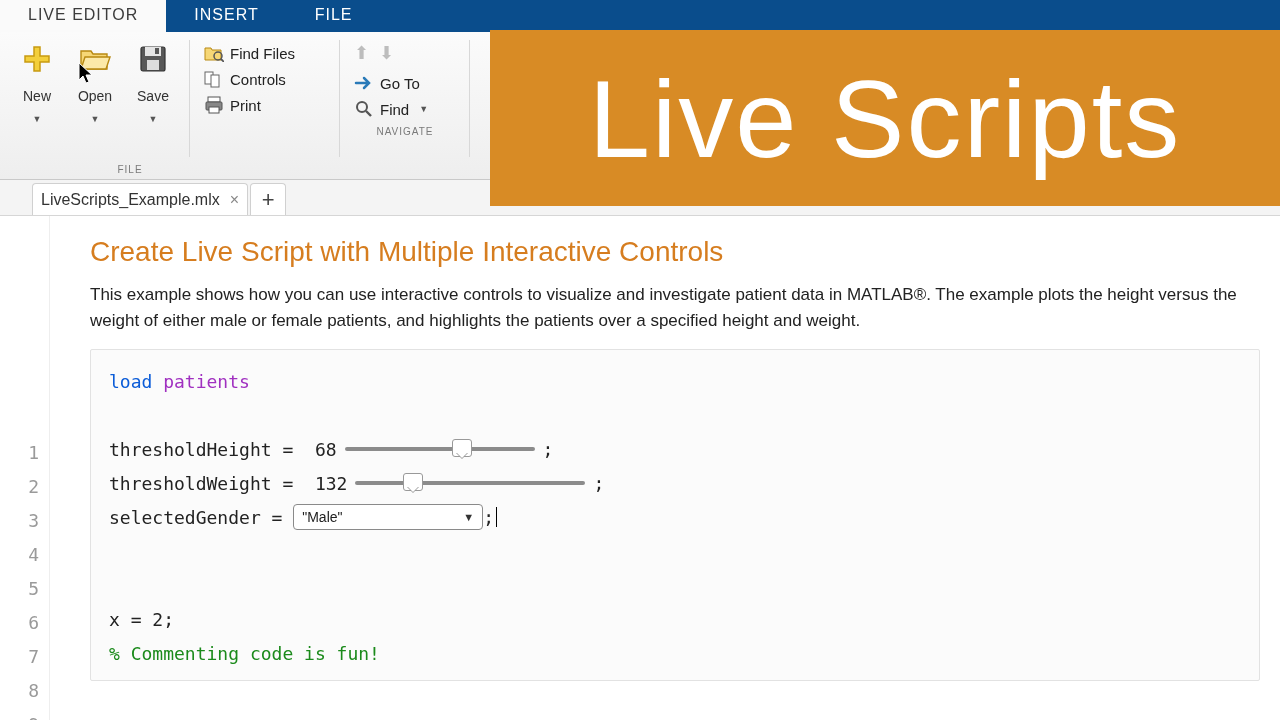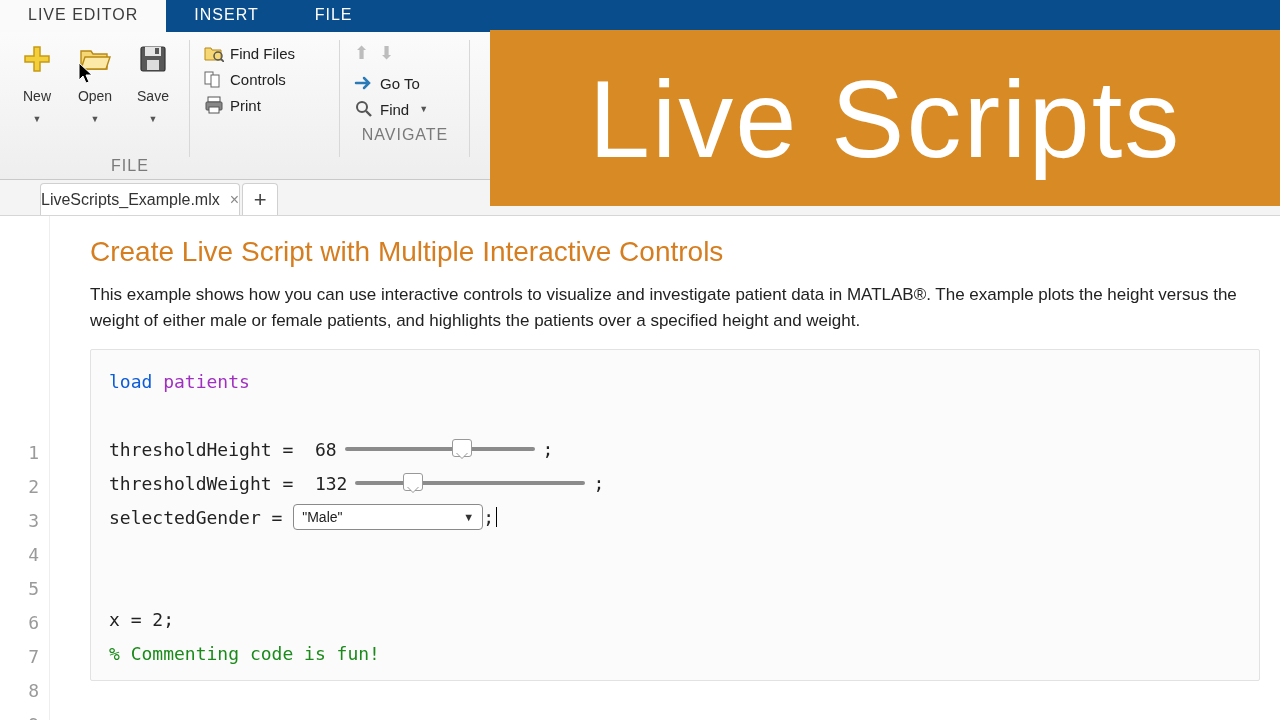--- a/index.html
+++ b/index.html
@@ -3,33 +3,33 @@
 <meta charset="utf-8">
 <style>
   * { box-sizing: border-box; margin: 0; padding: 0; }
   body { font-family: Arial, Helvetica, sans-serif; font-size: 14px; width: 1280px; height: 720px; overflow: hidden; background: #fff; position: relative; }
   .tabstrip { height: 32px; display: flex; background: #0a4d8c; }
   .tabstrip .tab { padding: 6px 28px; font-size: 16px; font-weight: 500; letter-spacing: 1px; color: #fff; cursor: pointer; }
   .tabstrip .tab.active { background: #fafafa; color: #3c3c3c; }
   .ribbon { height: 148px; background: linear-gradient(#fbfbfb,#eeeeee); border-bottom: 1px solid #c9c9c9; display: flex; position: relative; }
   .group { display: flex; flex-direction: column; padding: 6px 8px 2px; height: 100%; position: relative; }
   .group::after { content:""; position:absolute; right:0; top:8px; bottom:22px; width:1px; background:#d8d8d8; }
-  .group-label { text-align: center; font-size: 16px; color: #7a7a7a; padding: 2px 0; letter-spacing: 1px; }
+  .group-label { text-align: center; font-size: 10px; color: #7a7a7a; padding: 2px 0; letter-spacing: 1px; }
   .big-btns { display: flex; flex: 1; }
   .big-btn { width: 58px; display: flex; flex-direction: column; align-items: center; justify-content: flex-start; gap: 12px; padding: 4px 0; cursor: pointer; border-radius: 3px; }
   .big-btn .ic { width: 34px; height: 34px; display: flex; align-items: center; justify-content: center; }
   .big-btn .lbl { font-size: 14px; color: #333; }
   .big-btn .dd { font-size: 9px; color: #555; margin-top: -2px; }
   .small-btns { display: flex; flex-direction: column; gap: 4px; padding: 4px 2px; flex:1; }
   .small-btn { display: flex; align-items: center; gap: 6px; padding: 2px 4px; cursor: pointer; font-size: 15px; color: #222; border-radius: 3px; }
   .small-btn .ic { width: 20px; height: 18px; display:flex; align-items:center; justify-content:center; }
   .nav-arrows { display:flex; gap:10px; padding:4px 6px; }
   .overlay-title { position: absolute; top: 30px; right: 0; width: 790px; height: 176px; background: #d88b25; display: flex; align-items: center; justify-content: center; color: #fff; font-size: 110px; font-weight: 300; font-family: "Segoe UI Light","Helvetica Neue",Arial,sans-serif; letter-spacing: 2px; }
   .filetabs { height: 36px; background: #f4f4f4; border-bottom: 1px solid #d6d6d6; display: flex; align-items: flex-end; padding-left: 32px; gap: 2px; }
-  .filetab { height: 32px; background: #fff; border: 1px solid #d0d0d0; border-bottom: none; border-radius: 4px 4px 0 0; display: flex; align-items: center; padding: 0 0; gap: 10px; font-size: 16px; color: #333; cursor: pointer; margin-left: 8px; }
+  .filetab { height: 32px; background: #fff; border: 1px solid #d0d0d0; border-bottom: none; border-radius: 4px 4px 0 0; display: flex; align-items: center; padding: 0 8px; gap: 10px; font-size: 16px; color: #333; cursor: pointer; }
   .filetab .close { color: #888; font-size: 16px; }
   .addtab { height: 32px; width: 36px; background: #fff; border: 1px solid #d0d0d0; border-bottom: none; border-radius: 4px 4px 0 0; display: flex; align-items: center; justify-content: center; font-size: 22px; color: #444; cursor: pointer; }
   .editor { display: flex; height: calc(720px - 32px - 148px - 36px); overflow: hidden; }
   .gutter { width: 50px; background: #fff; color: #9a9a9a; font-family: Menlo, Consolas, monospace; font-size: 18px; text-align: right; padding: 220px 10px 0 0; line-height: 34px; user-select: none; border-right: 1px solid #eee; }
   .content { flex: 1; padding: 20px 20px 16px 40px; overflow: hidden; }
   h1.doc-title { font-size: 28px; font-weight: 400; color: #d67d1f; margin-bottom: 14px; }
   p.doc-text { font-size: 17px; color: #222; line-height: 1.5; margin-bottom: 16px; }
   .codeblock { border: 1px solid #e2e2e2; background: #fbfbfb; border-radius: 2px; padding: 14px 18px 10px; font-family: Menlo, Consolas, monospace; font-size: 18px; color: #222; }
   .codeblock .row { height: 34px; display: flex; align-items: center; white-space: pre; }
   .kw { color: #0b5cd8; }

